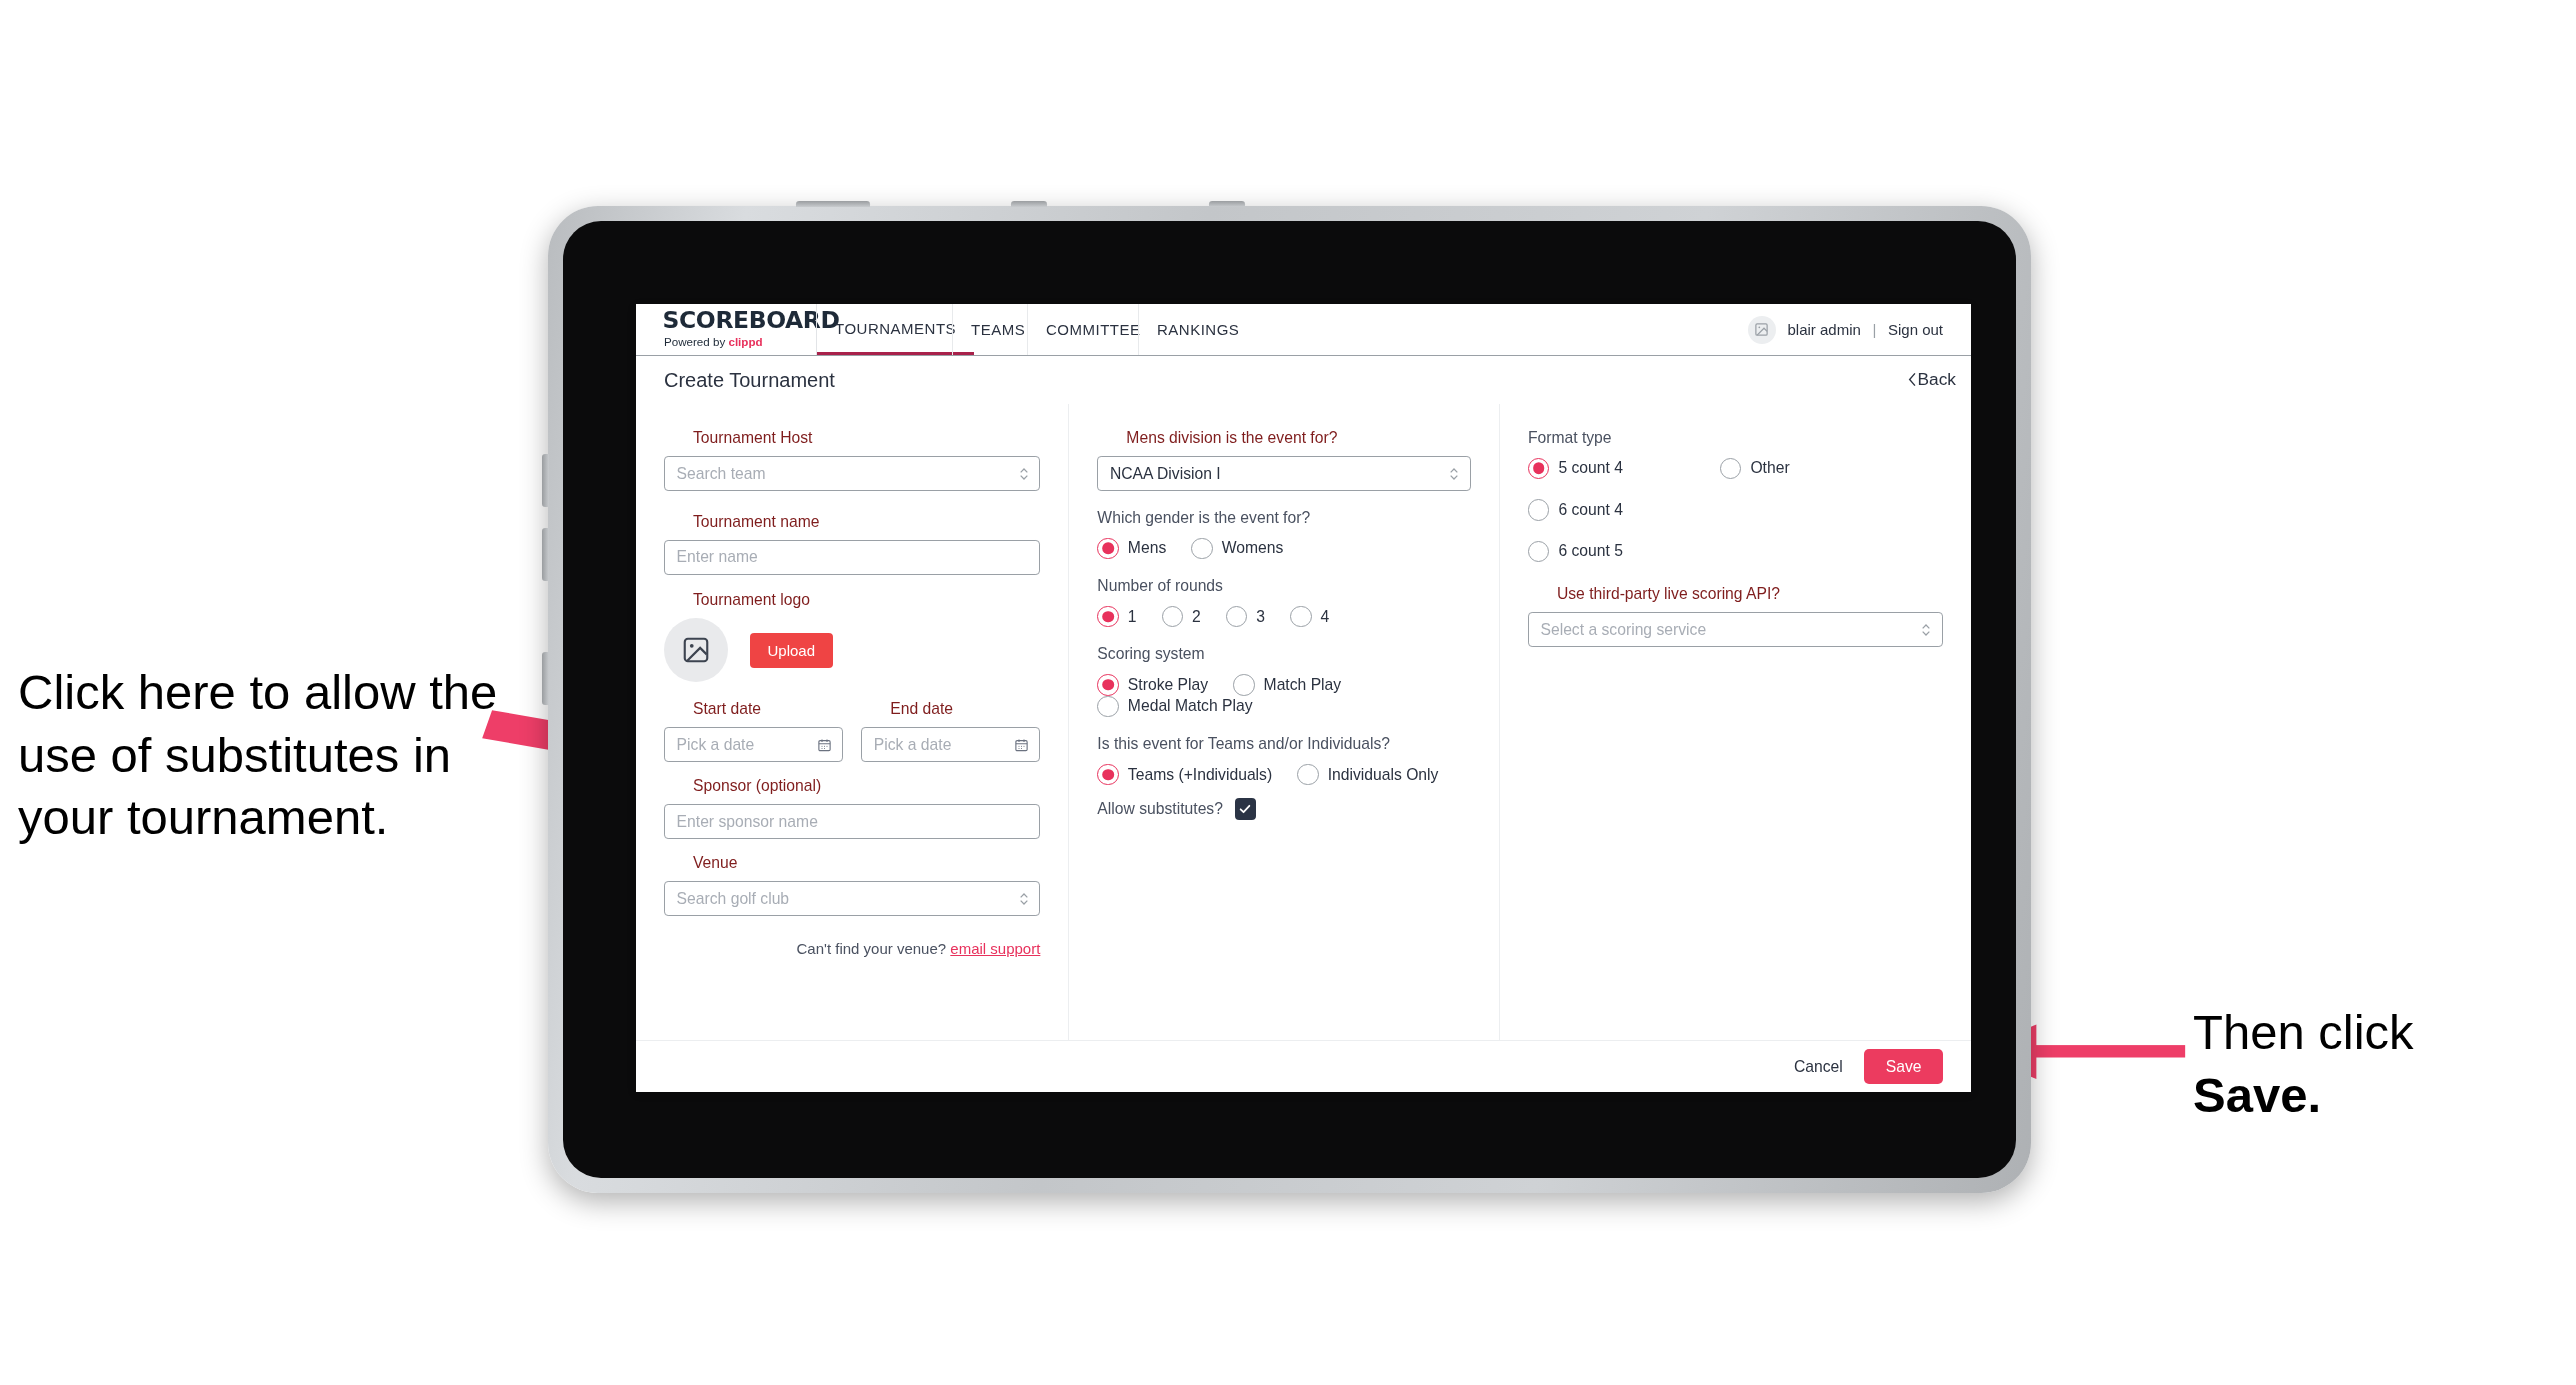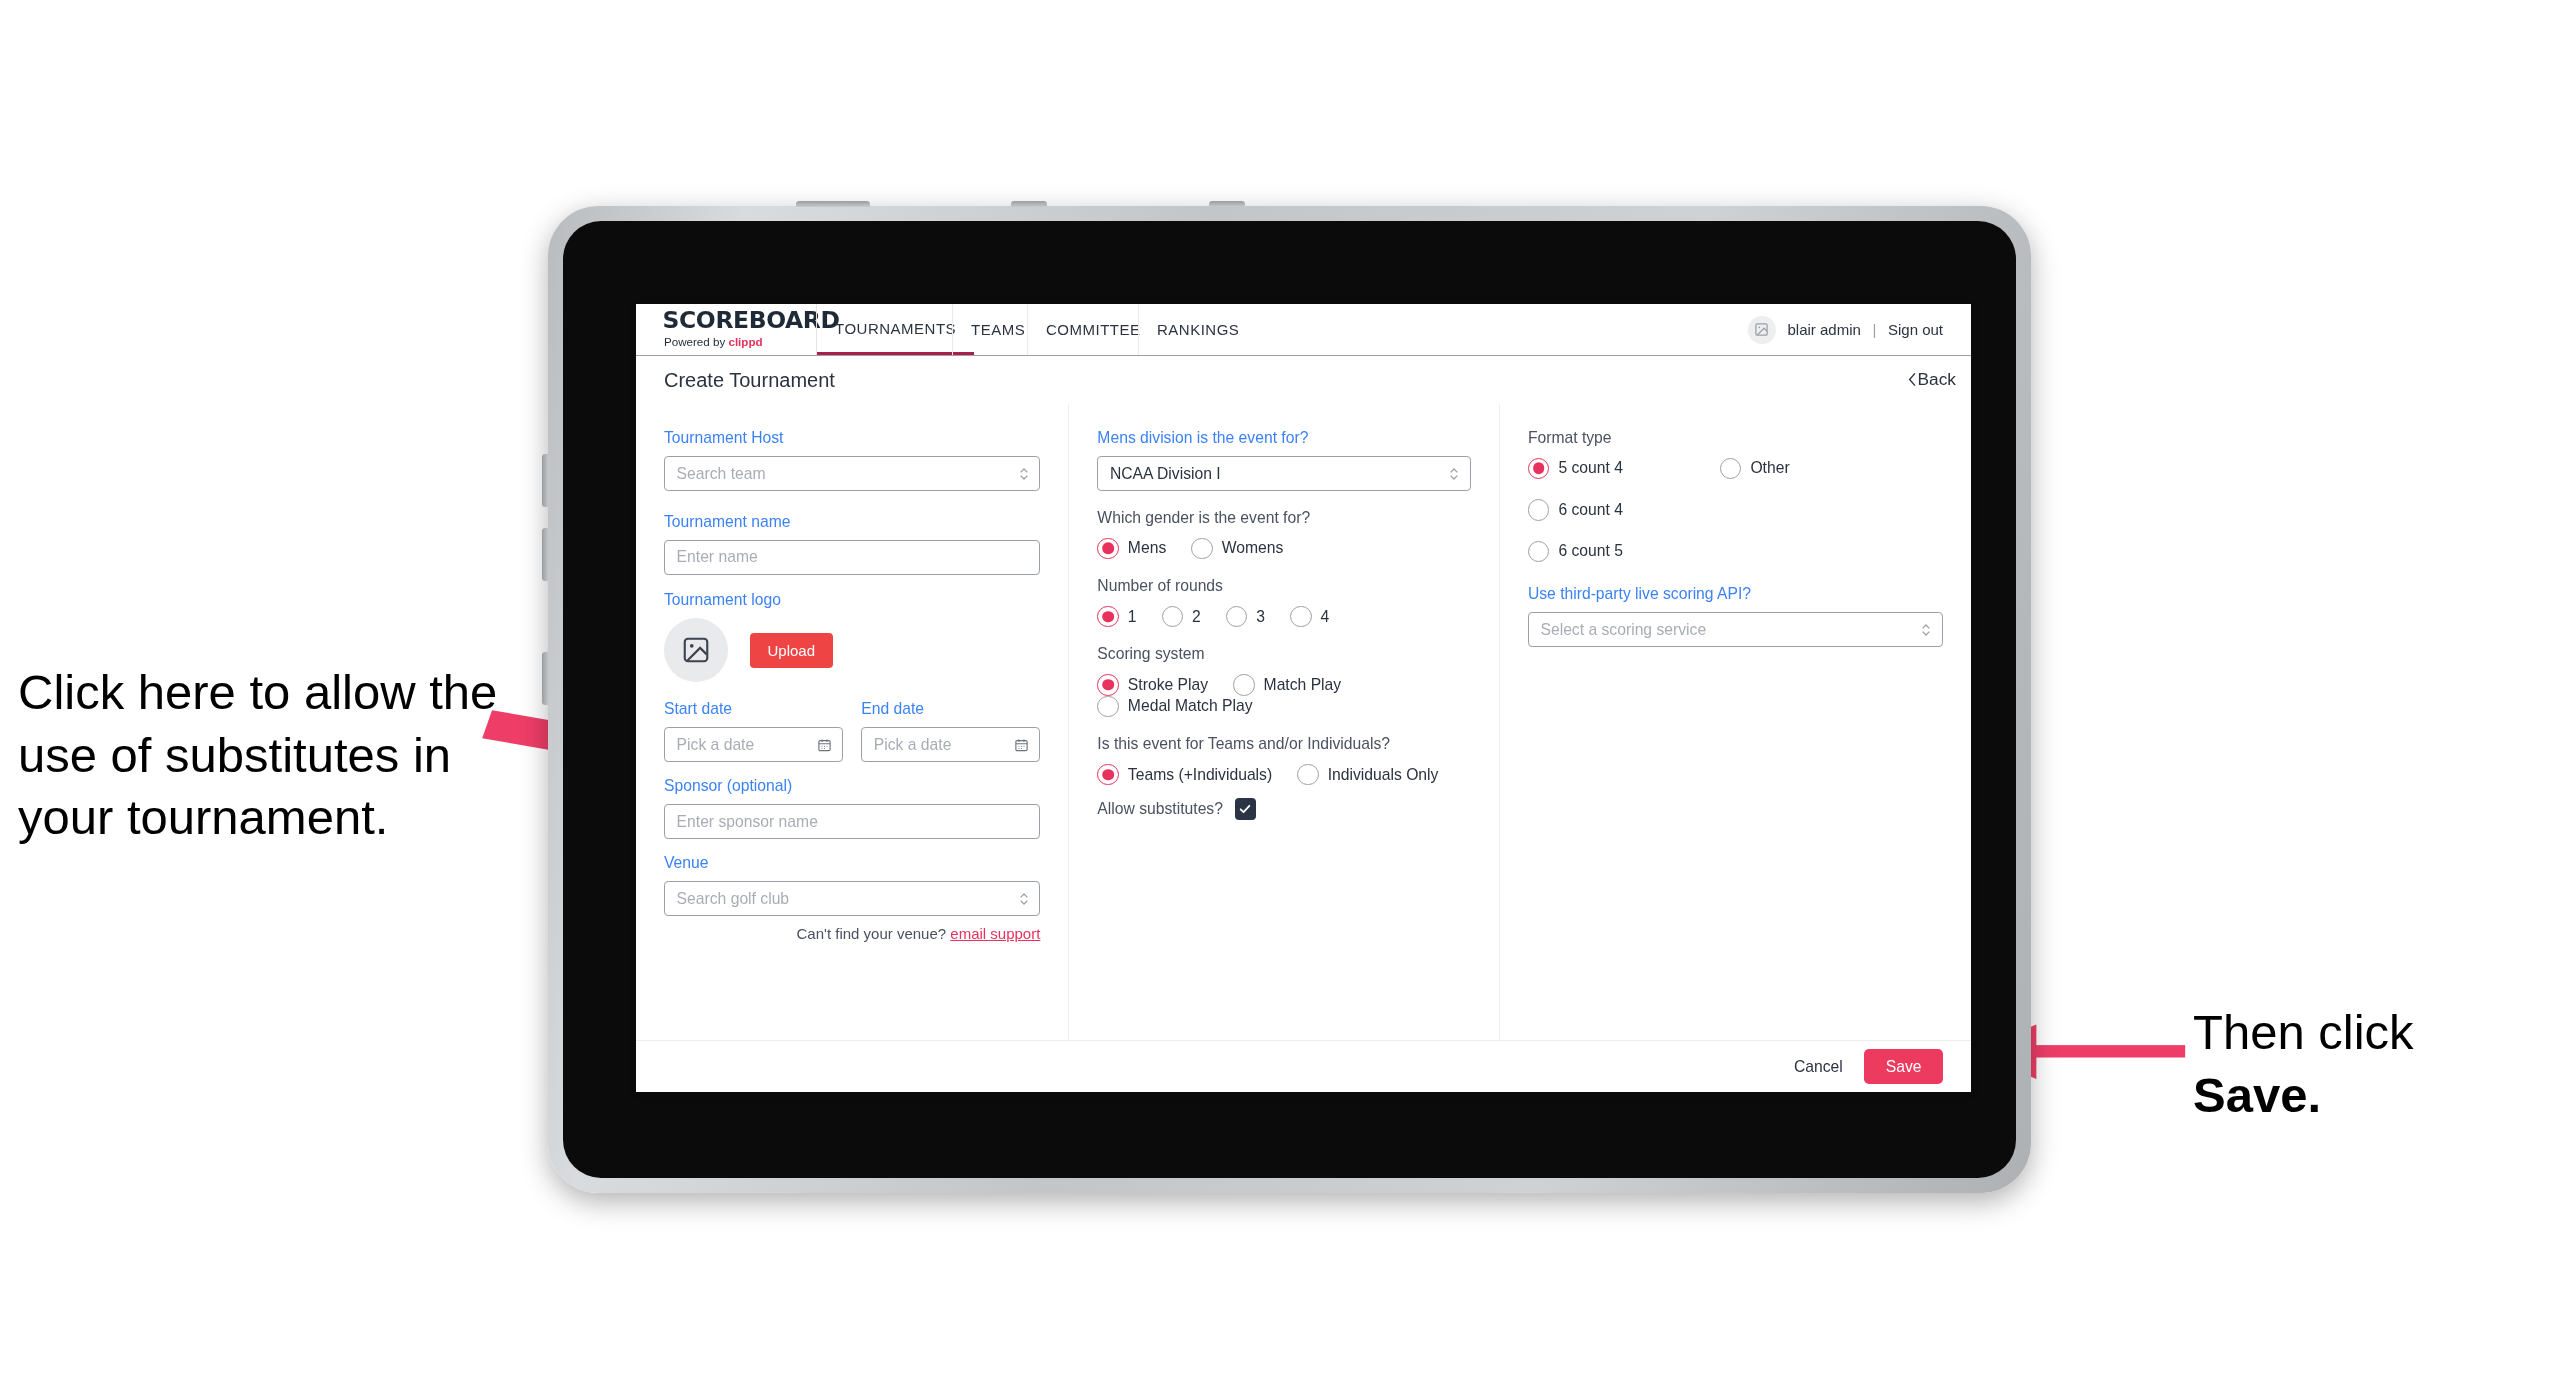--- a/index.html
+++ b/index.html
@@ -61,21 +61,21 @@
   #back-link{position:absolute;right:15px;top:13.2px;font-size:17.3px;color:#2b3240;
        display:flex;align-items:center;gap:1px;}
 
   
   #cols{position:relative;height:636px;display:flex;}
   .col{position:relative;box-sizing:border-box;}
   #col1{width:454px;padding:25px 28px 0 28px;}
   #col2{width:452px;padding:25px 28px 0 28px;border-left:1.7px solid #eceef0;}
   #col3{width:496px;padding:25px 28px 0 28px;border-left:1.7px solid #eceef0;}
 
-  .field-label{font-size:15.7px;color:#3b82f6;margin-bottom:9px;}
+  .field-label{font-size:15.7px;color:#7f1d1d;margin-bottom:9px;margin-left:29px;}
   .q-label{font-size:15.7px;color:#4a5160;margin-bottom:10.7px;}
   .gap{height:21.5px;}
 
   .inputbox{position:relative;height:35px;border:1.3px solid #9aa0a6;
        border-radius:4.1px;display:flex;align-items:center;padding:0 11.6px;
        box-sizing:border-box;font-size:15.7px;color:#a8adb5;background:#fff;}
   .inputbox.filled{color:#2b3240;}
   .inputbox .endicon{position:absolute;right:10.7px;top:50%;
        transform:translateY(-50%);display:flex;}
 
@@ -99,21 +99,21 @@
   .cb{width:21.5px;height:21.5px;border-radius:4.1px;background:#2b3445;
        display:flex;align-items:center;justify-content:center;flex-shrink:0;}
 
   
   #logo-row{display:flex;align-items:center;gap:21.5px;margin-top:3.3px;}
   #logo-circle{width:64px;height:64px;border-radius:50%;background:#e9eaec;
        display:flex;align-items:center;justify-content:center;}
   #upload-btn{background:#ef4444;color:#fff;font-size:15px;border-radius:4.1px;
        padding:9px 18px;}
 
-  #venue-help{text-align:right;font-size:15px;color:#4a5160;margin-top:9px;}
+  #venue-help{text-align:right;font-size:15px;color:#4a5160;margin-top:24px;}
   #venue-help a{color:#e8315c;text-decoration:underline;}
 
   
   #app-footer{position:relative;height:51px;border-top:1.7px solid #eceef0;}
   #footer-btns{position:absolute;right:28px;top:0;height:51px;display:flex;
        align-items:center;gap:21.5px;}
   #cancel-btn{font-size:15.7px;color:#2b3240;}
   #save-btn{background:#ec3b5f;color:#fff;font-size:15.7px;border-radius:5px;
        padding:8.3px 21.5px;}
 

